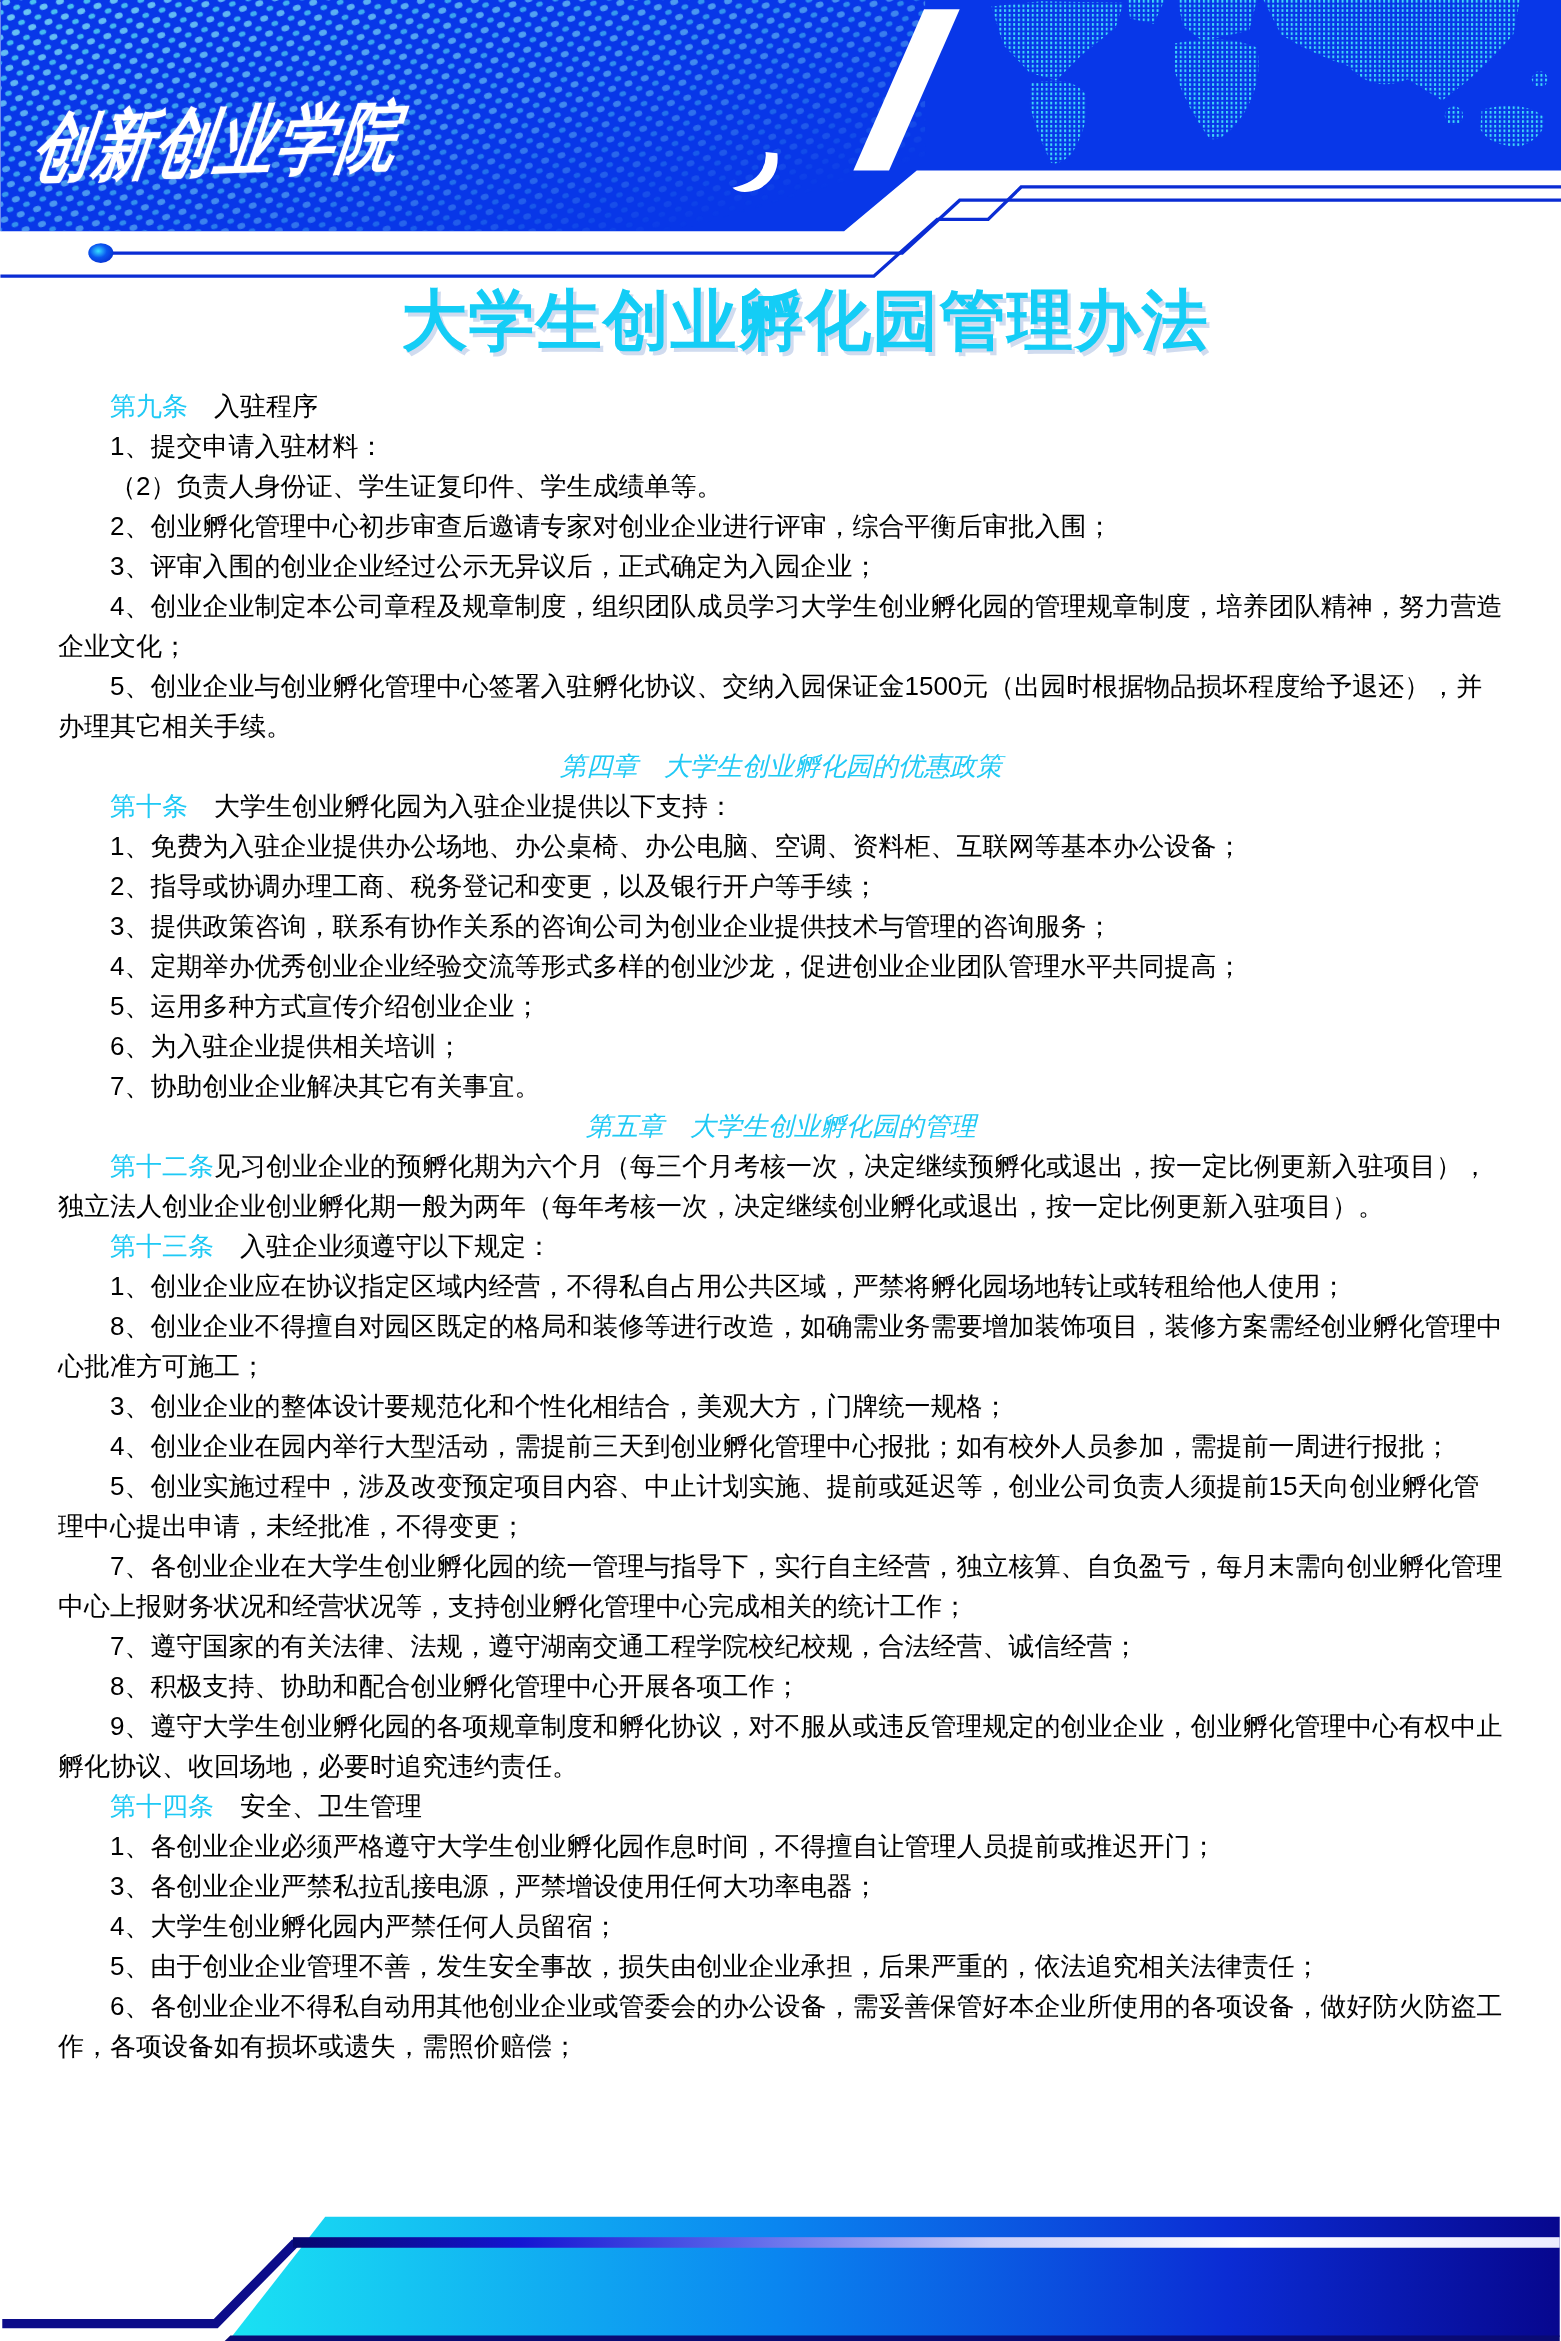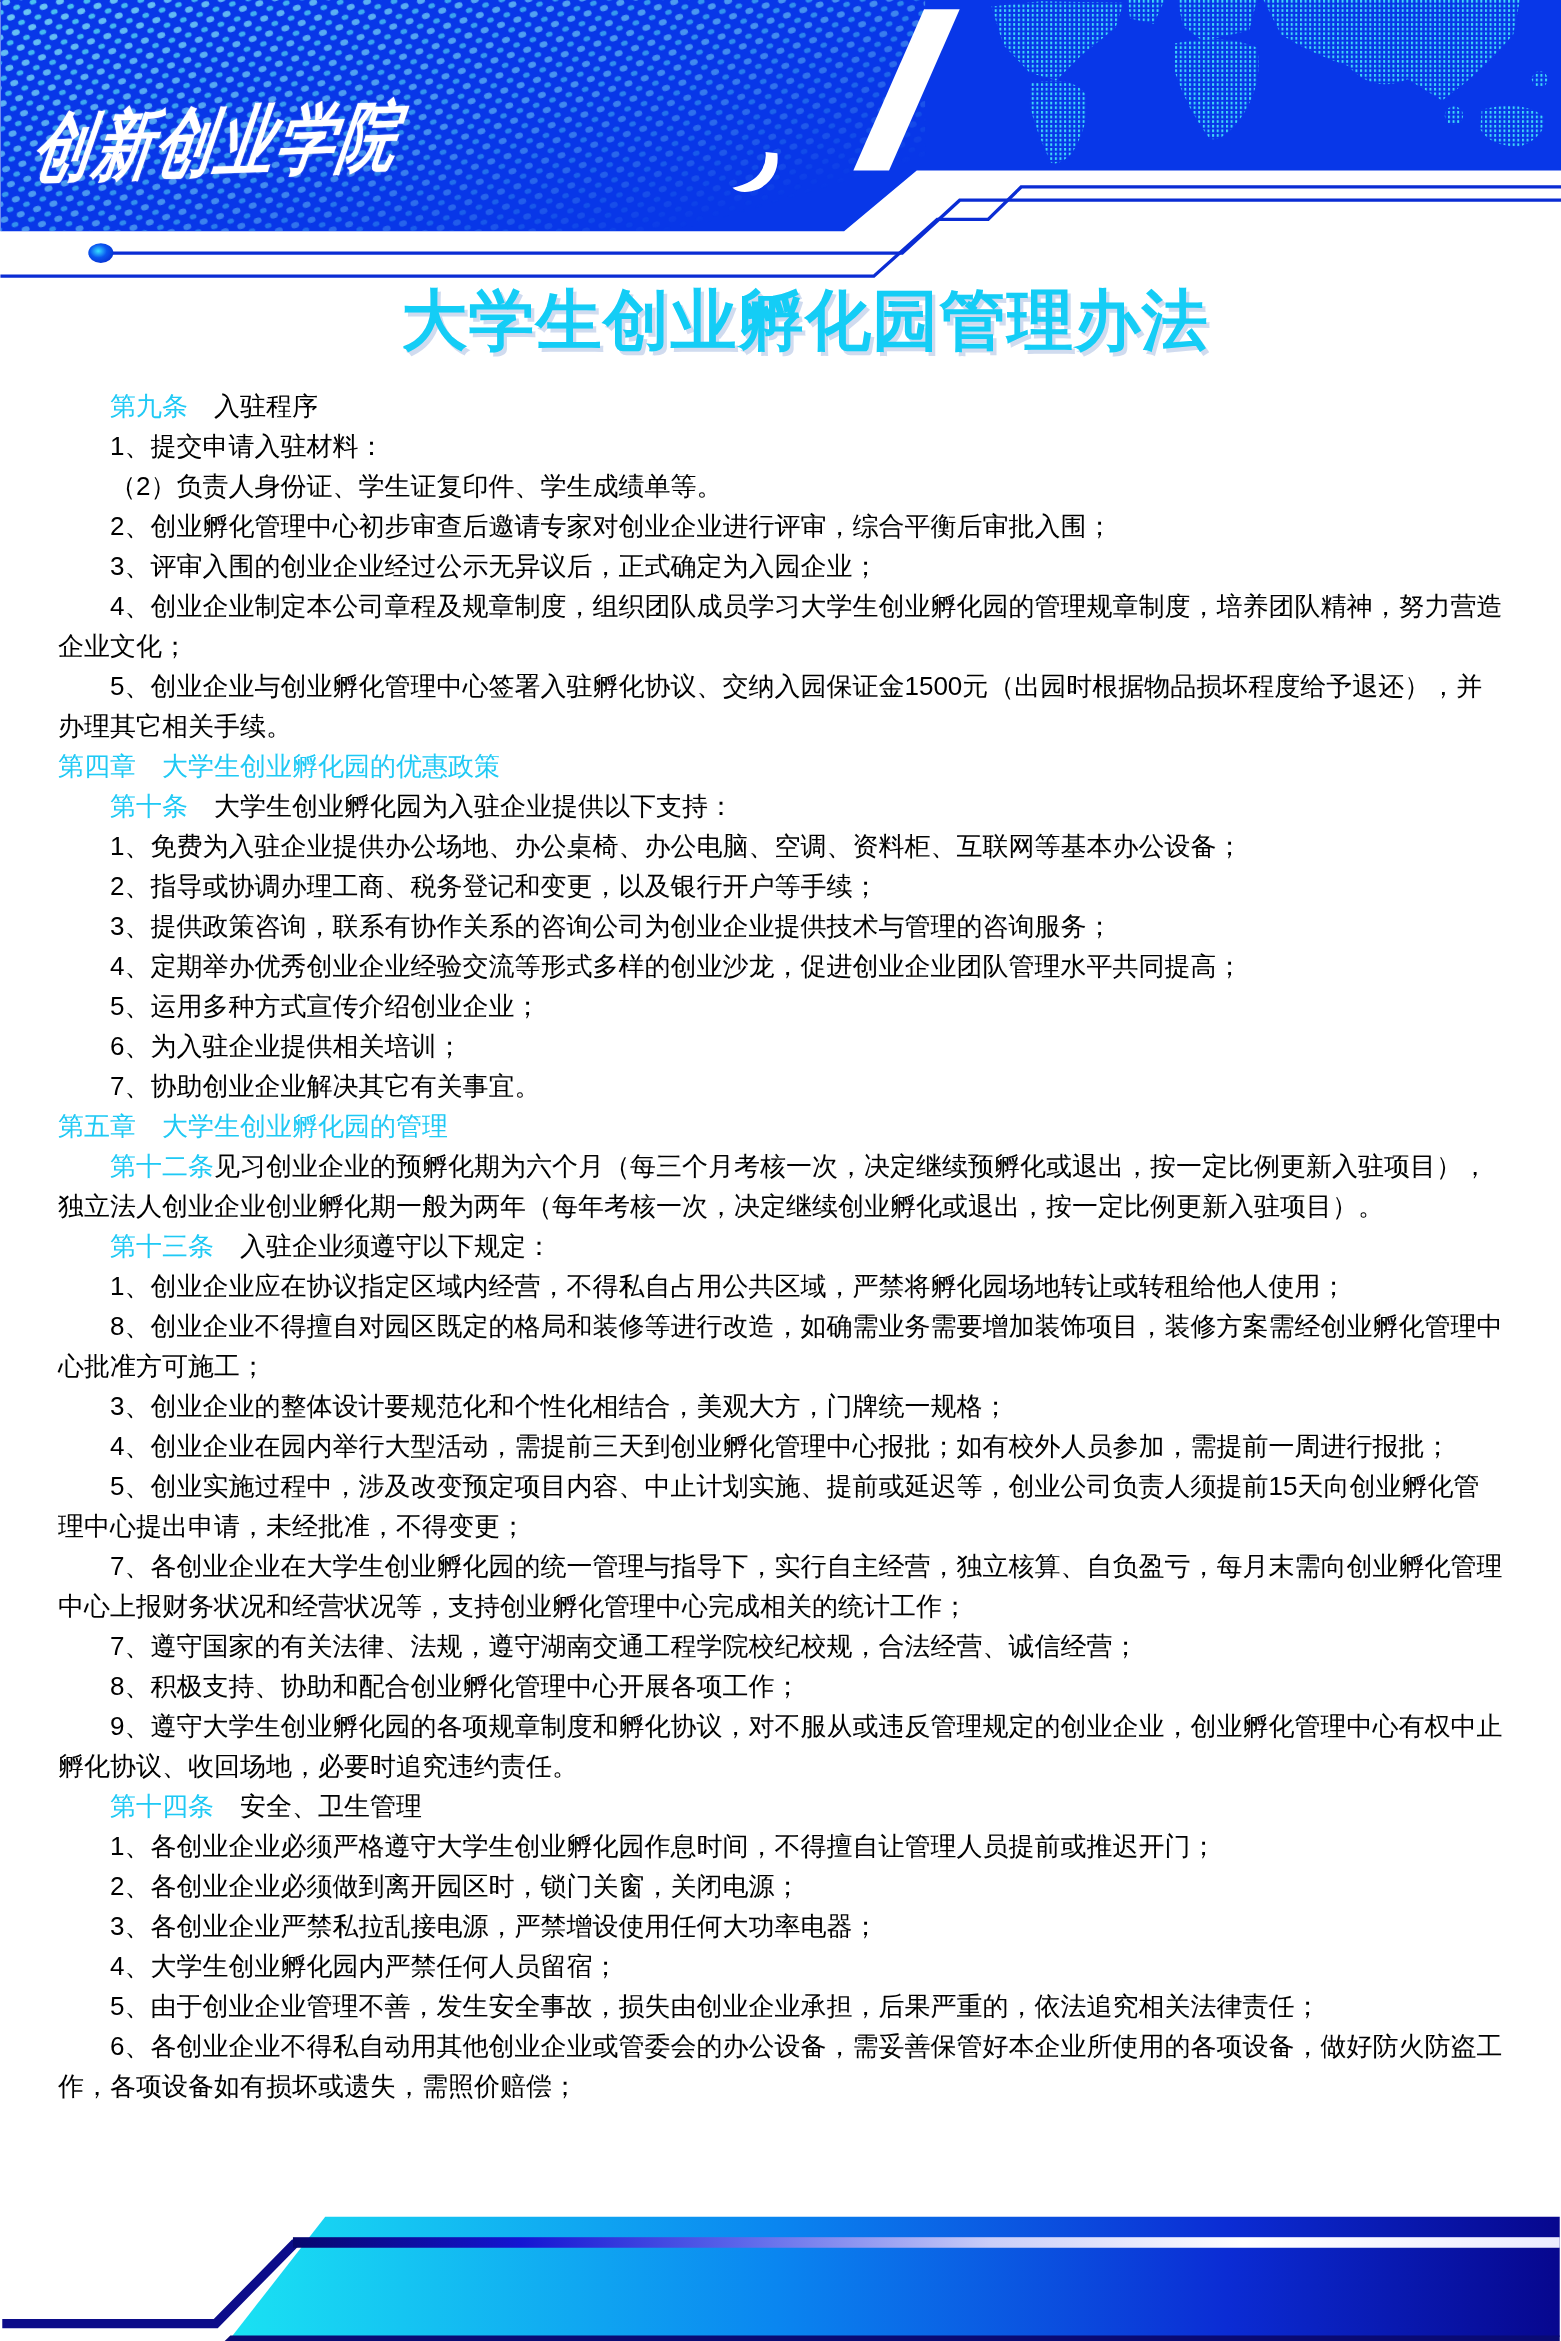--- a/index.html
+++ b/index.html
@@ -37,22 +37,23 @@
   
   .content{
     position:absolute;left:58px;right:58px;top:386px;
     font-size:26px;line-height:40px;font-weight:500;
     color:var(--body_text,#000000);
     text-align:left;
   }
   .content p{margin:0;padding:0;}
   .para{text-indent:2em;}
   .chapter{
-    text-indent:0;text-align:left;
+    text-indent:0;text-align:center;
     color:var(--label_cyan,#1fc9f5);
+    font-style:italic;
   }
   .article-label{color:var(--label_cyan,#1fc9f5);}
   
   .footer-svg{position:absolute;bottom:0;left:0;display:block;}
 </style>
 </head>
 <body>
 
 <div class="page">
 
@@ -135,21 +136,20 @@
       <p class="para">8、创业企业不得擅自对园区既定的格局和装修等进行改造，如确需业务需要增加装饰项目，装修方案需经创业孵化管理中心批准方可施工；</p>
       <p class="para">3、创业企业的整体设计要规范化和个性化相结合，美观大方，门牌统一规格；</p>
       <p class="para">4、创业企业在园内举行大型活动，需提前三天到创业孵化管理中心报批；如有校外人员参加，需提前一周进行报批；</p>
       <p class="para">5、创业实施过程中，涉及改变预定项目内容、中止计划实施、提前或延迟等，创业公司负责人须提前15天向创业孵化管理中心提出申请，未经批准，不得变更；</p>
       <p class="para">7、各创业企业在大学生创业孵化园的统一管理与指导下，实行自主经营，独立核算、自负盈亏，每月末需向创业孵化管理中心上报财务状况和经营状况等，支持创业孵化管理中心完成相关的统计工作；</p>
       <p class="para">7、遵守国家的有关法律、法规，遵守湖南交通工程学院校纪校规，合法经营、诚信经营；</p>
       <p class="para">8、积极支持、协助和配合创业孵化管理中心开展各项工作；</p>
       <p class="para">9、遵守大学生创业孵化园的各项规章制度和孵化协议，对不服从或违反管理规定的创业企业，创业孵化管理中心有权中止孵化协议、收回场地，必要时追究违约责任。</p>
       <p class="para"><span class="article-label">第十四条</span>　安全、卫生管理</p>
       <p class="para">1、各创业企业必须严格遵守大学生创业孵化园作息时间，不得擅自让管理人员提前或推迟开门；</p>
-      <p class="para">2、各创业企业必须做到离开园区时，锁门关窗，关闭电源；</p>
       <p class="para">3、各创业企业严禁私拉乱接电源，严禁增设使用任何大功率电器；</p>
       <p class="para">4、大学生创业孵化园内严禁任何人员留宿；</p>
       <p class="para">5、由于创业企业管理不善，发生安全事故，损失由创业企业承担，后果严重的，依法追究相关法律责任；</p>
       <p class="para">6、各创业企业不得私自动用其他创业企业或管委会的办公设备，需妥善保管好本企业所使用的各项设备，做好防火防盗工作，各项设备如有损坏或遗失，需照价赔偿；</p>
     </div>
 
   <svg class="footer-svg" width="1562" height="145" viewBox="0 0 2363 220">
     <defs>
       <linearGradient id="bandGrad" x1="0" y1="0" x2="1" y2="0">
         <stop offset="0" stop-color="#1ae2f3"></stop>

